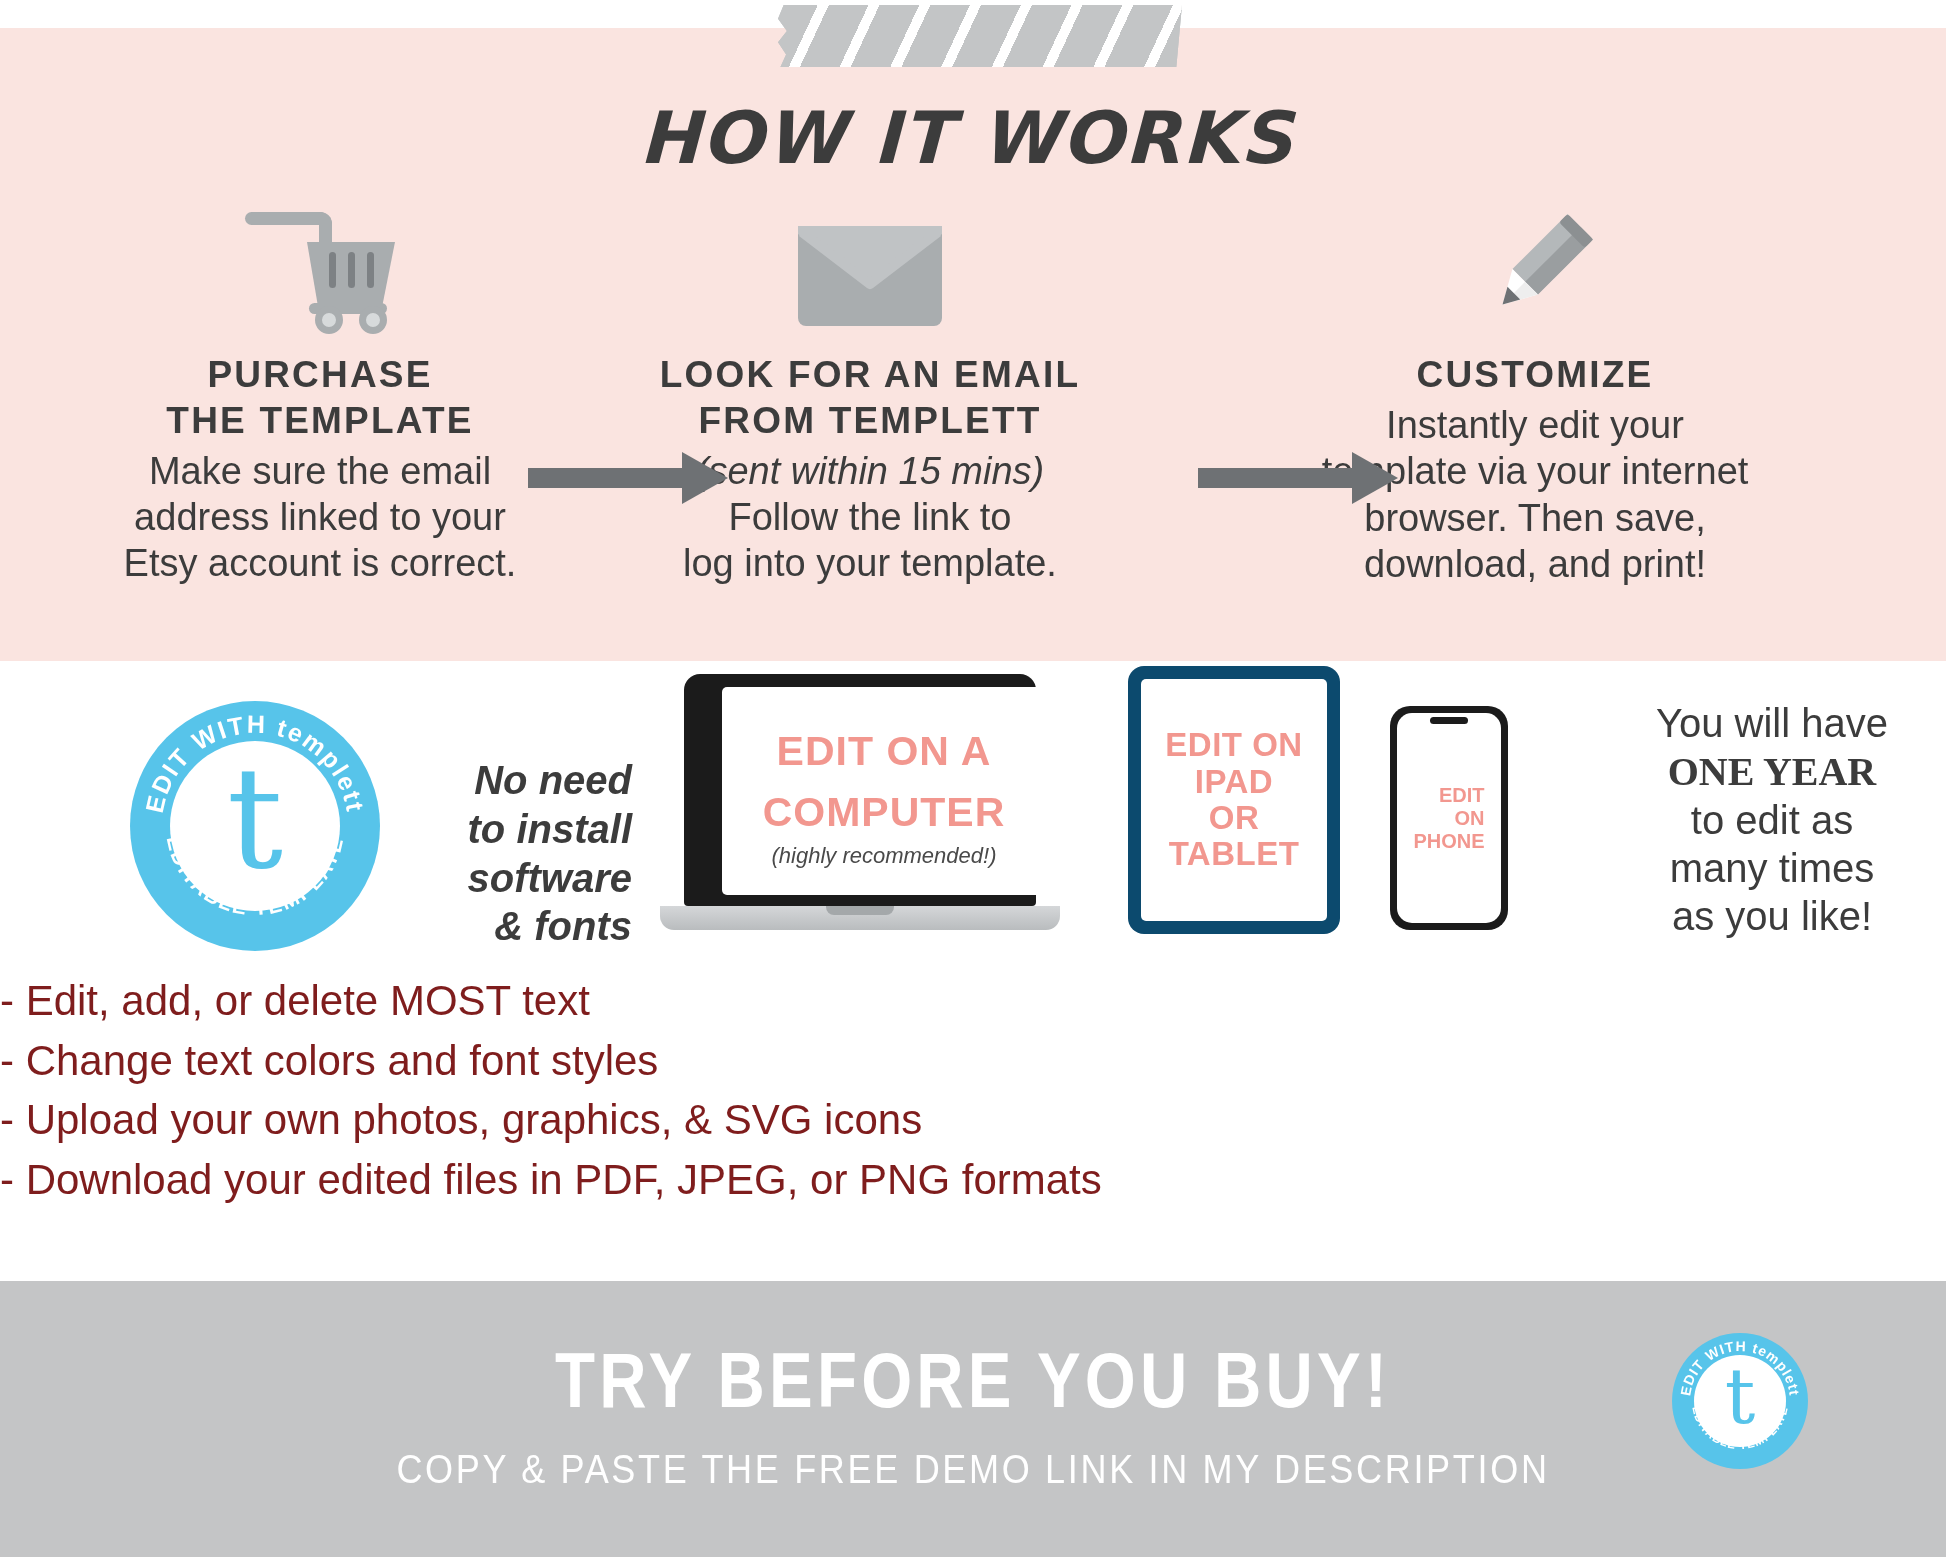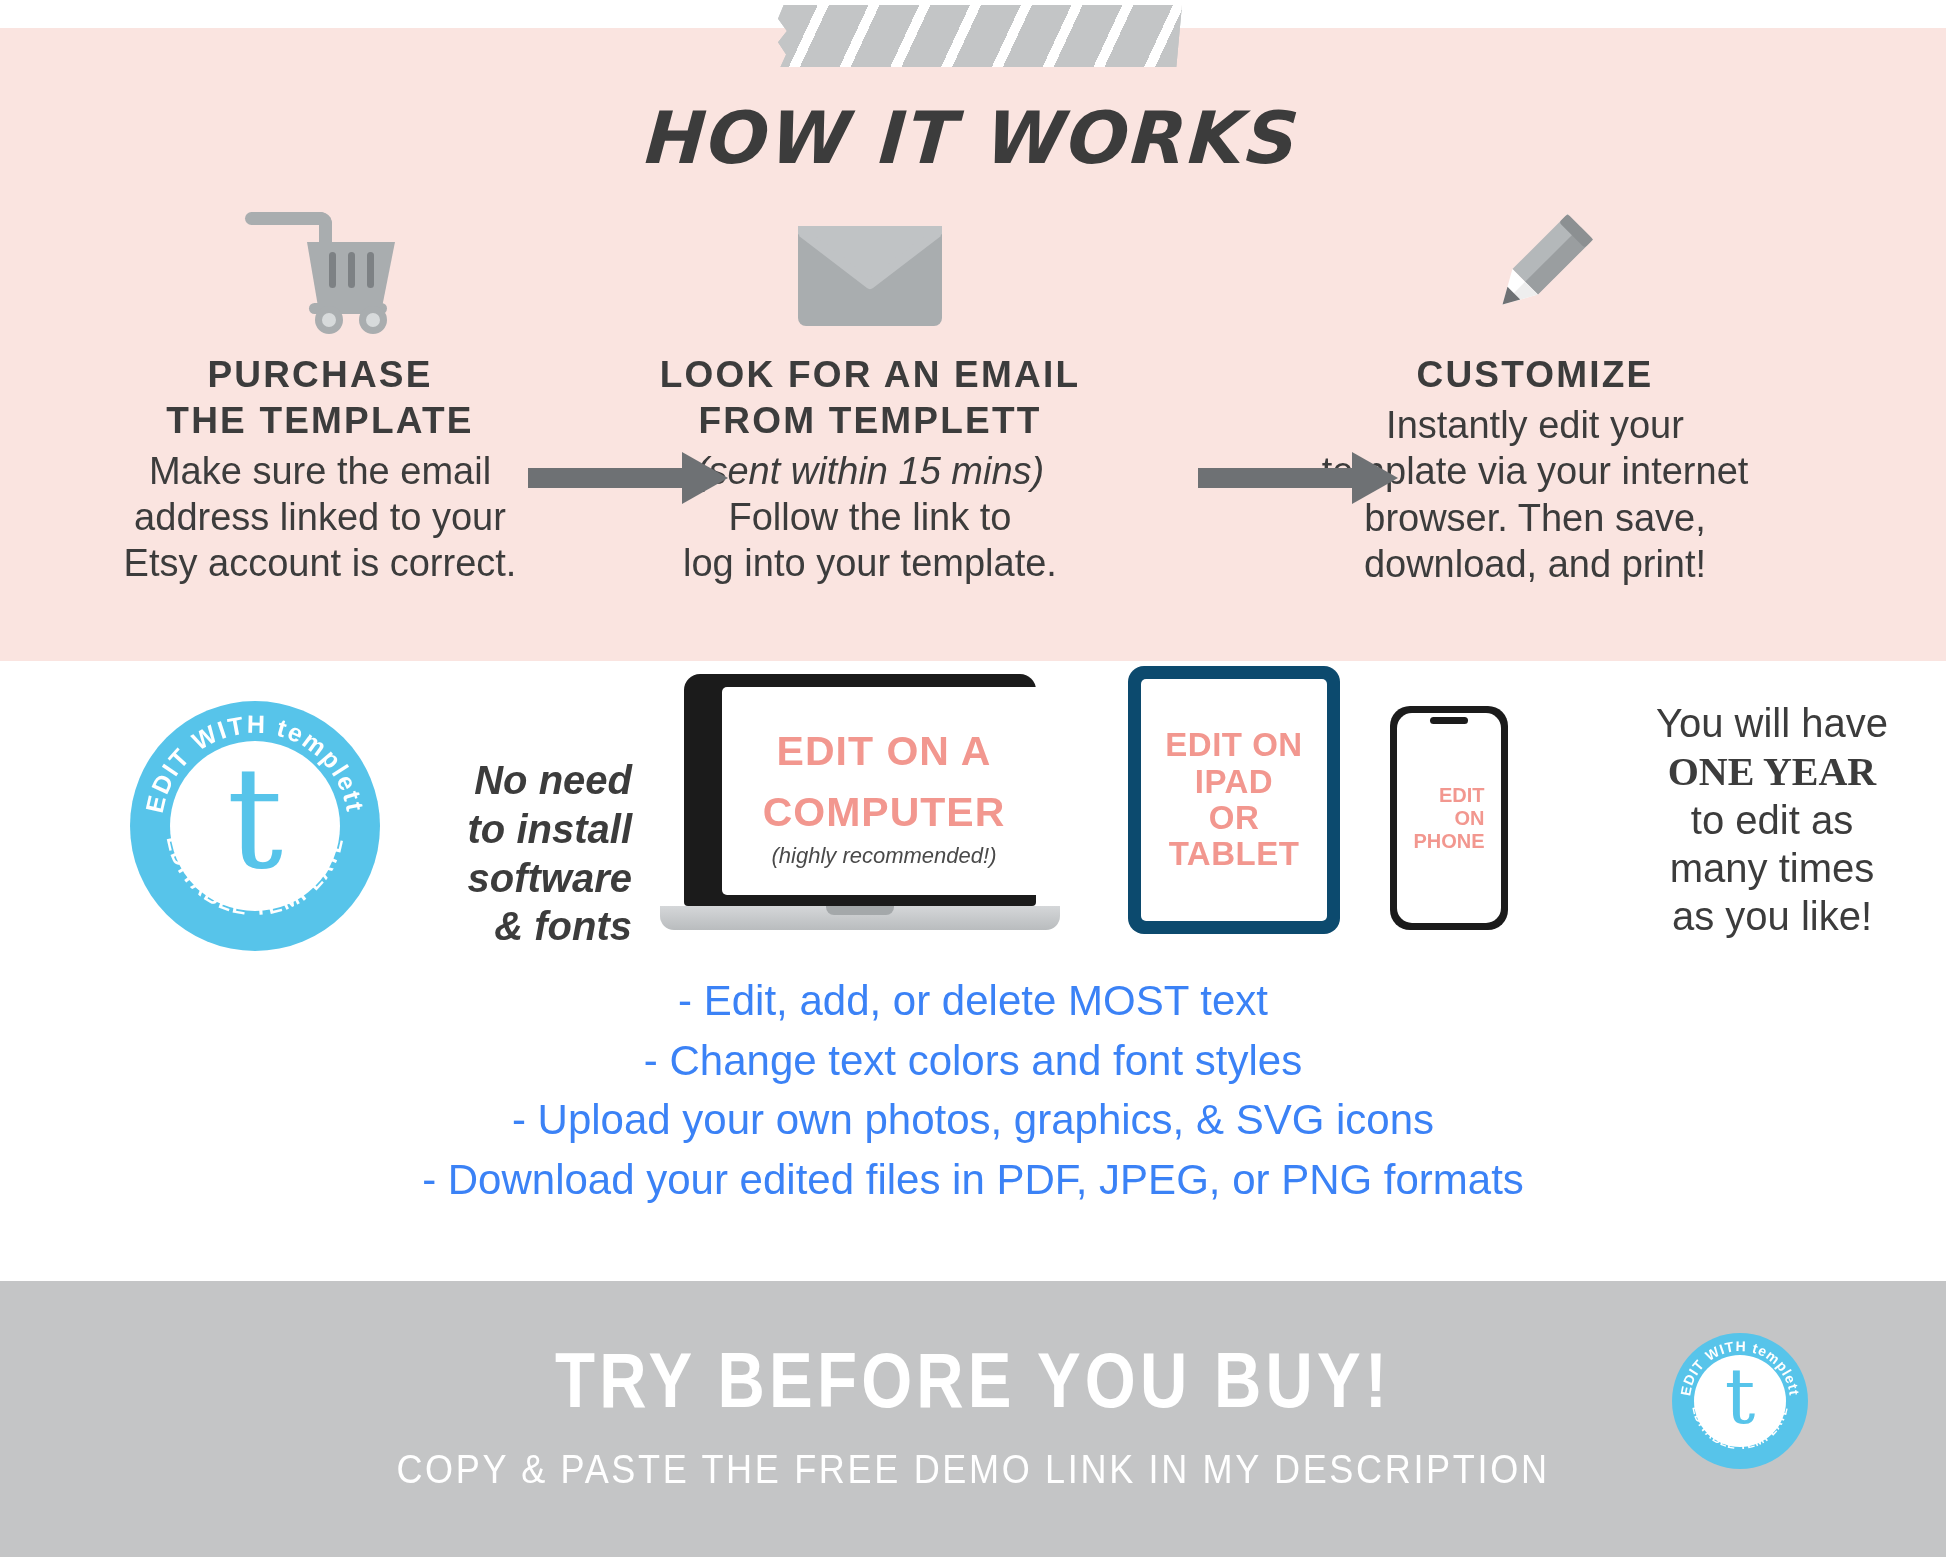--- a/index.html
+++ b/index.html
@@ -179,22 +179,22 @@
 
   
   .oneyear{
     position:absolute;left:1572px;top:38px;width:400px;text-align:center;
     font-size:40px;line-height:1.2;color:#3c3c3c;
   }
   .oneyear b{font-weight:bold;font-family:Liberation Serif, serif;}
 
   
   .bullets{
-    position:absolute;left:0;top:310px;width:1946px;text-align:center;
-    font-size:42px;line-height:1.42;color:#3b82f6;
+    position:absolute;left:0;top:310px;width:1946px;
+    font-size:42px;line-height:1.42;color:#7f1d1d;
   }
 
   
   .footer{
     position:absolute;left:0;top:1281px;width:1946px;height:276px;background:#c4c5c6;
   }
   .footer .big{
     position:absolute;left:0;top:54px;width:1946px;text-align:center;
     color:#ffffff;font-size:78px;font-weight:bold;letter-spacing:5px;
     transform:scaleX(0.84);

